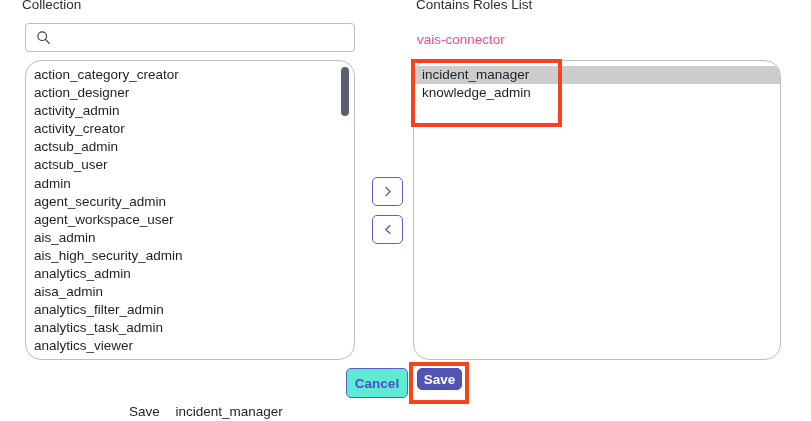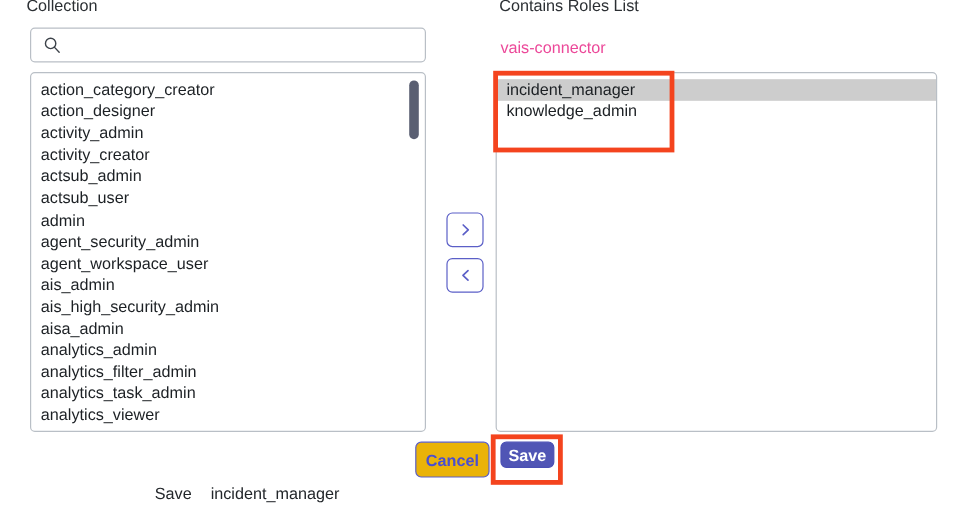--- a/index.html
+++ b/index.html
@@ -72,21 +72,21 @@
     width: 100%;
     height: 100%;
     padding: 0;
   }
   #search-input::placeholder { color: #9aa1a9; }
 
   
   .listbox {
     position: absolute;
     border: 1px solid #b9bfc6;
-    border-radius: 4px;
+    border-radius: 16px;
     background: #fff;
     box-sizing: border-box;
     overflow: hidden;
   }
   #left-listbox {
     left: 25px;
     top: 60px;
     width: 330px;
     height: 300px;
   }
@@ -156,21 +156,21 @@
 
   
   #cancel-button {
     position: absolute;
     left: 346px;
     top: 368px;
     width: 62px;
     height: 30px;
     border: 1px solid #5b5fc7;
     border-radius: 5px;
-    background: #eab308;
+    background: #5eead4;
     color: #4a4fd0;
     font-family: "Liberation Sans", sans-serif;
     font-size: 13.5px;
     font-weight: 700;
     cursor: pointer;
     padding: 0;
     box-sizing: border-box;
   }
   #save-button {
     position: absolute;
@@ -242,22 +242,22 @@
       <div class="list-item">action_designer</div>
       <div class="list-item">activity_admin</div>
       <div class="list-item">activity_creator</div>
       <div class="list-item">actsub_admin</div>
       <div class="list-item">actsub_user</div>
       <div class="list-item">admin</div>
       <div class="list-item">agent_security_admin</div>
       <div class="list-item">agent_workspace_user</div>
       <div class="list-item">ais_admin</div>
       <div class="list-item">ais_high_security_admin</div>
+      <div class="list-item">analytics_admin</div>
       <div class="list-item">aisa_admin</div>
-      <div class="list-item">analytics_admin</div>
       <div class="list-item">analytics_filter_admin</div>
       <div class="list-item">analytics_task_admin</div>
       <div class="list-item">analytics_viewer</div>
     </div>
   <div id="left-scroll-track">
     <div id="left-scroll-thumb"></div>
   </div>
 </div>
 
 <button class="xfer-btn" id="xfer-right">

